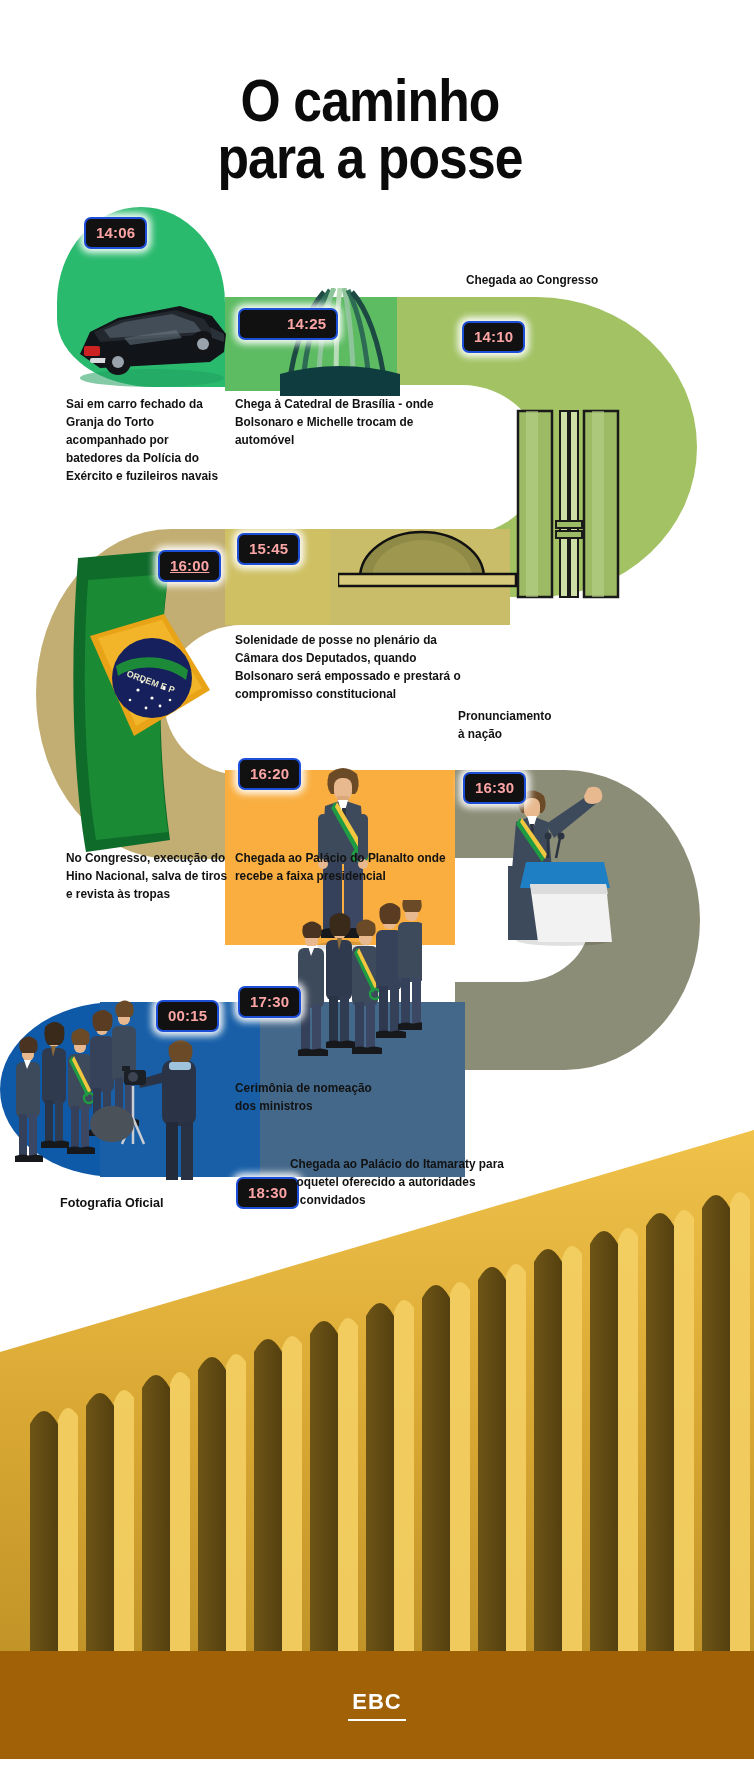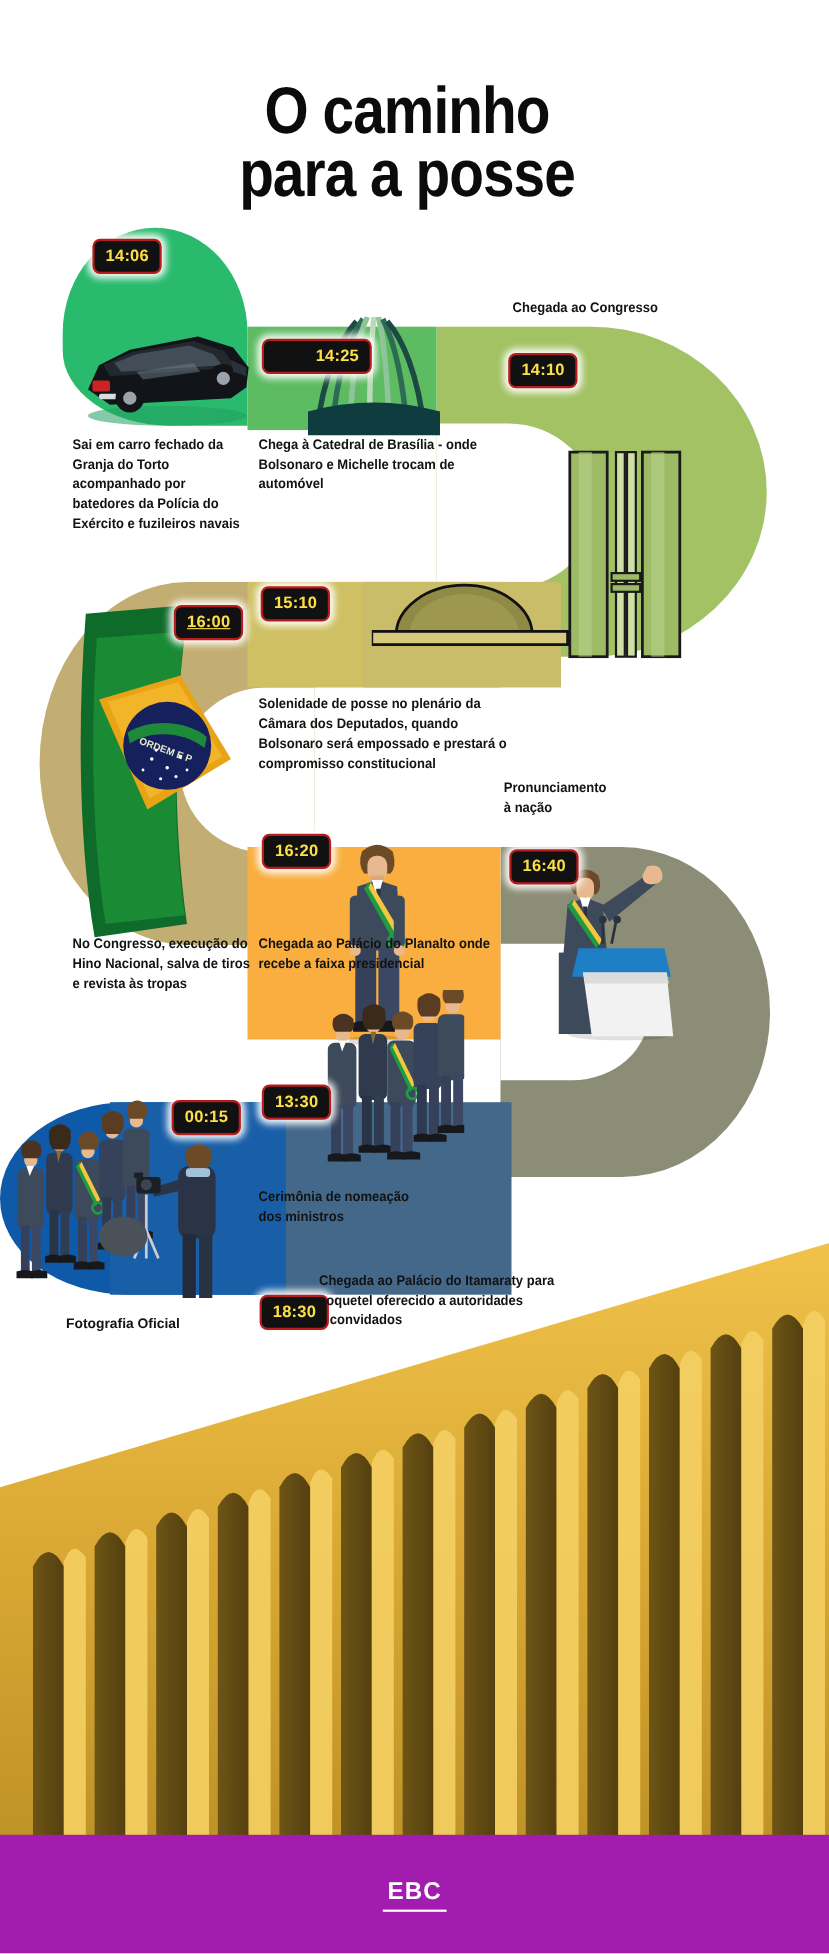--- a/index.html
+++ b/index.html
@@ -23,28 +23,28 @@
     color: #0b0b0b;
     transform: scaleX(0.86);
     transform-origin: 50% 0;
   }
   .title .l2 { display: block; }
 
   
   .pill {
     position: absolute;
     background: #111111;
-    color: #fde047;
+    color: #fca5a5;
     font-family: "Liberation Sans Narrow", "Liberation Sans", sans-serif;
     font-weight: 700;
     font-size: 15px;
     letter-spacing: 0.2px;
     padding: 5px 10px 6px 10px;
     border-radius: 7px;
-    border: 2px solid #b91c1c;
+    border: 2px solid #1d4ed8;
     box-shadow: 0 0 7px 4px rgba(255,255,255,0.95);
     z-index: 40;
     white-space: nowrap;
   }
 
   
   .cap {
     position: absolute;
     font-family: "Liberation Sans Narrow", "Liberation Sans", sans-serif;
     font-weight: 700;
@@ -146,22 +146,22 @@
   .b-8b {
     left: 100px; top: 1002px; width: 160px; height: 175px;
     background: #185fa8;
   }
 
   
   .art { position: absolute; z-index: 30; pointer-events: none; }
 
   
   .footer {
-    position: absolute; left: 0; bottom: 0; width: 754px; height: 108px;
-    background: #a21caf; z-index: 90; margin-top: 32px;
+    position: absolute; left: 0; bottom: 17px; width: 754px; height: 108px;
+    background: #a16207; z-index: 90; margin-top: 32px;
   }
   .ebc {
     position: absolute; left: 0; right: 0; top: 38px;
     text-align: center;
     color: #ffffff;
     font-family: "Liberation Sans Narrow", "Liberation Sans", sans-serif;
     font-weight: 700;
     font-size: 22px;
     letter-spacing: 1px;
   }
@@ -272,21 +272,21 @@
       <circle cx="82" cy="142" r="1.3" fill="#ffffff"></circle>
   </svg>
 
   <svg class="art" style="left:338px; top:530px;" width="180" height="60" viewBox="0 0 180 60">
     <path d="M22 48 A62 46 0 0 1 146 48 Z" fill="#8f8a46" stroke="#111" stroke-width="2.5"></path>
     <path d="M34 48 A50 38 0 0 1 134 48 Z" fill="#a09a52" opacity="0.8"></path>
     <rect x="0" y="44" width="178" height="12" fill="#d7ca7c" stroke="#111" stroke-width="2.5"></rect>
   </svg>
 
   <div class="pill" style="left:158px; top:550px;text-decoration:underline;">16:00</div>
-  <div class="pill" style="left:237px; top:533px;">15:10</div>
+  <div class="pill" style="left:237px; top:533px;">15:45</div>
 
   <div class="cap" style="left:235px; top:632px; width:268px;">
     <div>Solenidade de posse no plenário da</div>
     <div>Câmara dos Deputados, quando</div>
     <div>Bolsonaro será empossado e prestará o</div>
     <div>compromisso constitucional</div>
   </div>
 
   <div class="band b-7">
     <div class="notch"></div>
@@ -333,21 +333,21 @@
     <circle cx="62" cy="70" r="3.5" fill="#2b3340"></circle>
       <circle cx="75" cy="70" r="3.5" fill="#2b3340"></circle>
   </svg>
 
   <div class="cap" style="left:458px; top:708px; width:170px;">
     <div>Pronunciamento</div>
     <div>à nação</div>
   </div>
 
   <div class="pill" style="left:238px; top:758px;">16:20</div>
-  <div class="pill" style="left:463px; top:772px;">16:40</div>
+  <div class="pill" style="left:463px; top:772px;">16:30</div>
 
   <div class="cap" style="left:66px; top:850px; width:180px;">
     <div>No Congresso, execução do</div>
     <div>Hino Nacional, salva de tiros</div>
     <div>e revista às tropas</div>
   </div>
 
   <div class="cap" style="left:235px; top:850px; width:250px;">
     <div>Chegada ao Palácio do Planalto onde</div>
     <div>recebe a faixa presidencial</div>
@@ -472,21 +472,21 @@
       <path d="M12 40 L-14 48 L-12 56 L14 50 Z" fill="#2b3446"></path>
       <rect x="-28" y="38" width="22" height="15" rx="3" fill="#1b1f26"></rect>
       <circle cx="-19" cy="45" r="5" fill="#3b4450"></circle>
       <rect x="-30" y="34" width="8" height="5" fill="#1b1f26"></rect>
       <path d="M-19 54 L-19 86 M-19 86 L-30 112 M-19 86 L-8 112 M-19 86 L-19 112" stroke="#c9ccd2" stroke-width="2.5" fill="none"></path>
       <ellipse cx="-40" cy="92" rx="22" ry="18" fill="#4b5159"></ellipse>
     </g>
   </svg>
 
   <div class="pill" style="left:156px; top:1000px;">00:15</div>
-  <div class="pill" style="left:238px; top:986px;">13:30</div>
+  <div class="pill" style="left:238px; top:986px;">17:30</div>
 
   <div class="cap" style="left:235px; top:1080px; width:220px;">
     <div>Cerimônia de nomeação</div>
     <div>dos ministros</div>
   </div>
 
   <div class="cap center" style="left:60px; top:1195px; width:210px;">Fotografia Oficial</div>
 
   <div class="pill" style="left:236px; top:1163px;margin-top:14px;">18:30</div>
 

